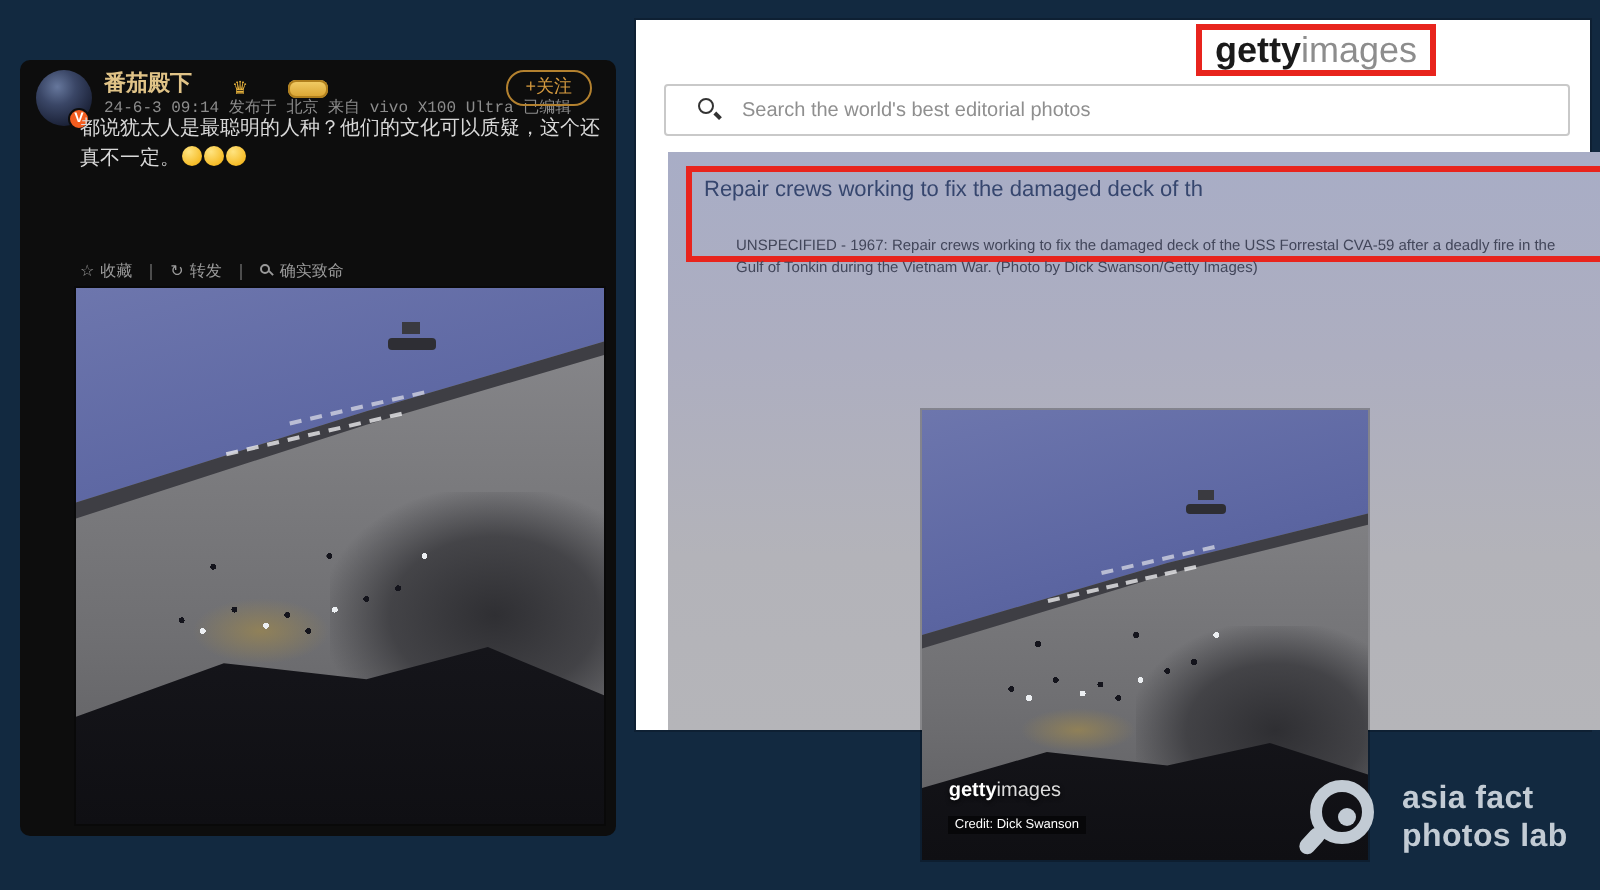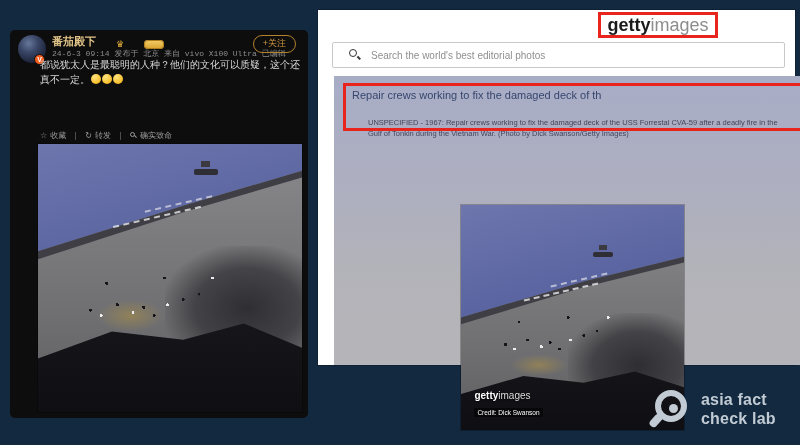--- a/index.html
+++ b/index.html
@@ -239,17 +239,17 @@
   </div>
 
   <div class="afcl">
     <div class="afcl-icon">
       <div class="afcl-handle"></div>
       <div class="afcl-circle"></div>
       <div class="afcl-dot"></div>
     </div>
     <div class="afcl-text">
       <div>asia fact</div>
-      <div>check lab</div>
+      <div>photos lab</div>
     </div>
   </div>
 
 </div>
 
 </body></html>

